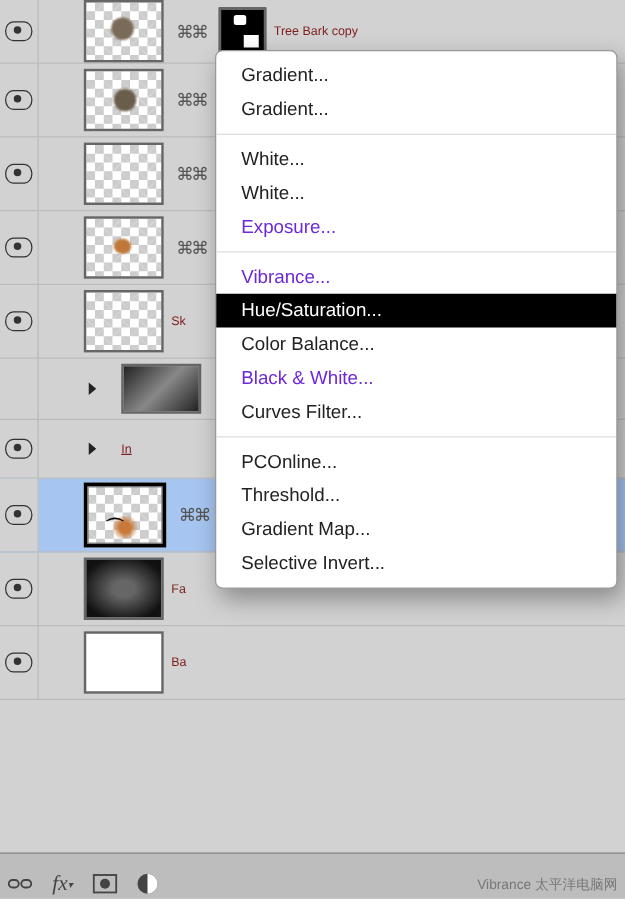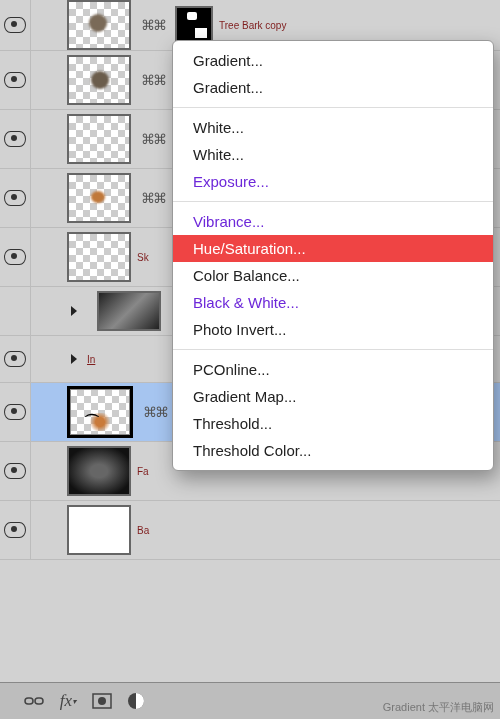--- a/index.html
+++ b/index.html
@@ -13,23 +13,23 @@
 .checker{background-image:linear-gradient(45deg,#ccc 25%,transparent 25%),linear-gradient(-45deg,#ccc 25%,transparent 25%),linear-gradient(45deg,transparent 75%,#ccc 75%),linear-gradient(-45deg,transparent 75%,#ccc 75%);background-size:14px 14px;background-position:0 0,0 7px,7px -7px,-7px 0;background-color:#fff}
 .links{font-size:14px;color:#555;margin:0 4px;letter-spacing:-2px}
 .adj-thumb{width:34px;height:34px;background:#000;margin:0 6px;border:2px solid #666;position:relative}
 .name{font-size:10px;color:#7f1d1d;white-space:nowrap}
 .indent{width:30px}
 .triangle{width:0;height:0;border-left:6px solid #222;border-top:5px solid transparent;border-bottom:5px solid transparent;margin:0 10px}
 .mini-thumb{width:60px;height:36px;background:#333;border:2px solid #666;margin:0 10px}
 .menu{position:absolute;top:40px;left:172px;width:320px;background:#fff;border:1px solid #999;border-radius:6px;box-shadow:4px 8px 20px rgba(0,0,0,.35);padding:6px 0;z-index:10}
 .mi{padding:5px 20px;font-size:15px;color:#222;cursor:default}
 .mi.dis{color:#6d28d9}
-.mi.hl{background:#ef4444;color:#fff}
+.mi.hl{background:#000000;color:#fff}
 .sep{height:1px;background:#ddd;margin:6px 0}
-.footer{position:absolute;bottom:0;left:0;right:0;height:36px;background:#bdbdbd;border-top:1px solid #888;display:flex;align-items:center;padding:0 22px;gap:10px}
+.footer{position:absolute;bottom:0;left:0;right:0;height:36px;background:#bdbdbd;border-top:1px solid #888;display:flex;align-items:flex-end;padding:0 4px;gap:10px}
 .ficon{width:24px;height:24px;display:flex;align-items:center;justify-content:center;color:#444}
 .watermark{position:absolute;bottom:4px;right:6px;font-size:11px;color:#777;z-index:5}
 .blob{position:absolute;width:18px;height:18px;background:rgba(120,100,80,.6);border-radius:50%;filter:blur(1px)}
 .white-fill{background:#fff}
 .dark-grad{background:radial-gradient(ellipse at center,#666 20%,#111 80%)}
 .row-sel{background:#a6c5f0}
 </style>
 </head>
 <body>
 
@@ -98,21 +98,21 @@
     <div class="mini-thumb" style="background:linear-gradient(135deg,#222,#888,#222)"></div>
     <span class="links">⌘⌘</span>
   </div>
 
   <div class="row" style="height:46px">
     <div class="eye">
         <div class="eye-icon"></div>
       </div>
     <div class="indent"></div>
     <div class="triangle"></div>
-    <span class="name" style="text-decoration:underline;">In</span>
+    <span class="name" style="text-decoration:underline;margin-left:10px">In</span>
   </div>
 
   <div class="row row-sel">
     <div class="eye" style="background:#d2d2d2">
         <div class="eye-icon"></div>
       </div>
     <div class="indent"></div>
     <div class="thumb checker sel">
         <div style="position:absolute;bottom:4px;left:18px;width:24px;height:18px;background:radial-gradient(circle,#c97a3a 30%,transparent 70%)"></div>
         <div style="position:absolute;bottom:2px;left:14px;color:#000;font-size:16px;font-weight:bold">⌒</div>
@@ -143,26 +143,26 @@
     <div class="mi">Gradient...</div>
     <div class="sep"></div>
     <div class="mi">White...</div>
     <div class="mi">White...</div>
     <div class="mi dis">Exposure...</div>
     <div class="sep"></div>
     <div class="mi dis">Vibrance...</div>
     <div class="mi hl">Hue/Saturation...</div>
     <div class="mi">Color Balance...</div>
     <div class="mi dis">Black &amp; White...</div>
-    <div class="mi">Photo Invert...</div>
+    <div class="mi">Curves Filter...</div>
     <div class="sep"></div>
     <div class="mi">PCOnline...</div>
+    <div class="mi">Threshold...</div>
     <div class="mi">Gradient Map...</div>
-    <div class="mi">Threshold...</div>
-    <div class="mi">Threshold Color...</div>
+    <div class="mi">Selective Invert...</div>
   </div>
 
   <div class="footer">
     <div class="ficon">
         <svg width="20" height="12" viewBox="0 0 20 12">
           <rect x="1" y="3" width="8" height="6" rx="3" fill="none" stroke="#444" stroke-width="1.5"></rect>
           <rect x="11" y="3" width="8" height="6" rx="3" fill="none" stroke="#444" stroke-width="1.5"></rect>
         </svg>
       </div>
     <div class="ficon" style="font-style:italic;font-family:Georgia;font-size:17px">fx<span style="font-size:8px">▾</span></div>
@@ -173,14 +173,14 @@
         </svg>
       </div>
     <div class="ficon">
         <svg width="18" height="18" viewBox="0 0 18 18">
           <circle cx="9" cy="9" r="8" fill="#444"></circle>
           <path d="M9 1 A8 8 0 0 1 9 17 Z" fill="#fff"></path>
         </svg>
       </div>
   </div>
 
-  <div class="watermark">Gradient 太平洋电脑网</div>
+  <div class="watermark">Vibrance 太平洋电脑网</div>
 </div>
 
 </body></html>

